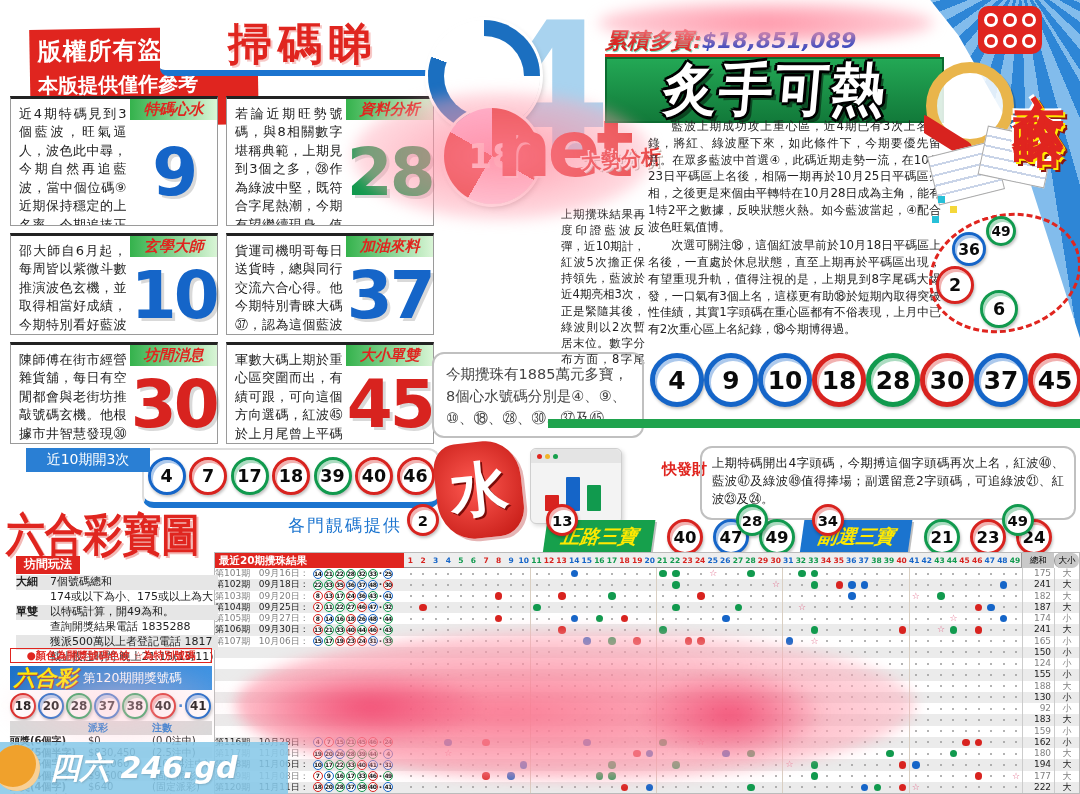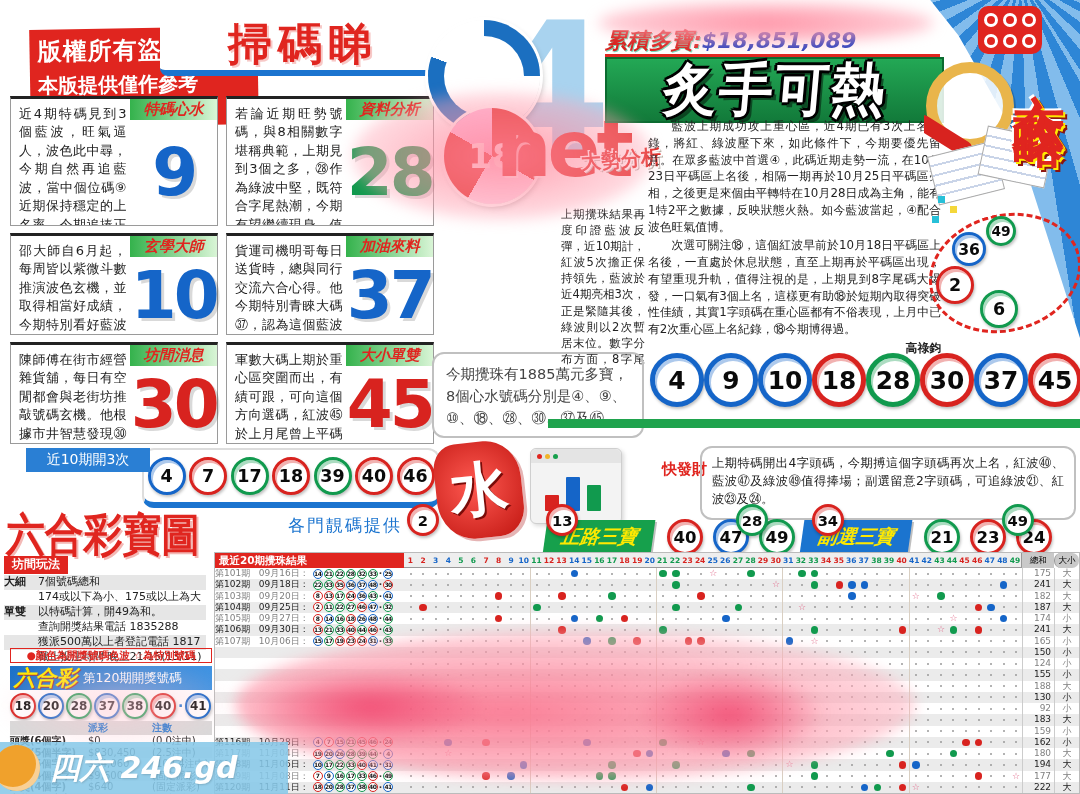--- a/index.html
+++ b/index.html
@@ -110,21 +110,21 @@
   .r-dots{width:620px;display:flex;align-self:stretch;align-items:center;}
   .dotcell{flex:1;display:flex;align-items:center;justify-content:center;height:100%;}
   .dotcell.sep{border-left:1px solid #d9cfc2;}
   .dotcell::before{content:'';width:2px;height:2px;border-radius:50%;background:#9a9a9a;}
   .dotcell.hit::before{width:7.5px;height:7.5px;background:var(--c);}
   .dotcell.star::before{content:'☆';width:auto;height:auto;background:none;color:#e06a8a;font-size:9px;line-height:1;}
   .r-total{width:32px;text-align:right;padding-right:3px;box-sizing:border-box;border-left:1px solid #ccc;align-self:stretch;display:flex;align-items:center;justify-content:flex-end;}
   .r-size{width:24px;text-align:center;border-left:1px solid #ccc;align-self:stretch;display:flex;align-items:center;justify-content:center;}
   
   .baotu-title{left:6px;top:504px;width:208px;font-size:40px;font-weight:900;color:#e0251f;white-space:nowrap;transform:scale(.97,1.12);transform-origin:left top;text-shadow:2px 2px 0 #f3b9b6;}
-  .rules{left:4px;top:556px;width:202px;font-size:11px;color:#222;}
+  .rules{left:16px;top:556px;width:202px;font-size:11px;color:#222;}
   .rules .rl{background:#e0251f;color:#fff;font-weight:800;font-size:12px;display:inline-block;padding:0 8px 1px;margin-bottom:1px;}
   .rules .row{display:flex;line-height:1.18;padding:1px 0;}
   .rules .row:nth-child(odd){background:#e6e6e6;}
   .rules .k{width:34px;font-weight:800;flex:none;}
   .rules .v{flex:1;}
   .legend{left:10px;top:648px;width:202px;height:15px;border:1.5px solid #e0251f;box-sizing:border-box;color:#e0251f;font-size:10.5px;font-weight:700;display:flex;align-items:center;justify-content:center;white-space:nowrap;}
   .draw-title{left:10px;top:666px;width:202px;height:24px;background:linear-gradient(90deg,#1e72c8,#3f93e2);display:flex;align-items:center;gap:6px;padding:0 4px;box-sizing:border-box;}
   .draw-title .a{color:#ffe900;font-weight:900;font-size:21px;font-style:italic;white-space:nowrap;text-shadow:1px 1px 0 #a33;}
   .draw-title .b{color:#fff;font-size:12.5px;white-space:nowrap;}
   .draw-balls{left:10px;top:692px;width:202px;height:27px;display:flex;align-items:center;gap:2px;}
@@ -239,21 +239,20 @@
     <span class="lab">累積多寶:</span><span class="amt">$18,851,089</span>
   </div>
   <div class="abs headline">
     <span class="t">炙手可熱</span>
   </div>
   <div class="abs analysis-label">大勢分析</div>
   <div class="abs article-narrow">上期攪珠結果再度印證藍波反彈，近10期計，紅波5次擔正保持領先，藍波於近4期亮相3次，正是緊隨其後，綠波則以2次暫居末位。數字分布方面，8字尾碼上期在平碼區爆出3個之多，屬於可跟進之選。頭獎再次無人中，今期多寶滾存至1885萬元，預計頭獎基金可望突破2500萬元大關。</div>
   <div class="abs article-main">
     <p>藍波上期成功攻上重心區，近4期已有3次上名紀錄，將紅、綠波壓下來，如此條件下，今期要優先留意。在眾多藍波中首選④，此碼近期走勢一流，在10月23日平碼區上名後，相隔一期再於10月25日平碼區亮相，之後更是來個由平轉特在10月28日成為主角，能有1特2平之數據，反映狀態火熱。如今藍波當起，④配合波色旺氣值博。</p>
     <p>次選可關注⑱，這個紅波早前於10月18日平碼區上名後，一直處於休息狀態，直至上期再於平碼區出現，有望重現升軌，值得注視的是，上期見到8字尾碼大爆發，一口氣有3個上名，這樣更有助⑱於短期內取得突破性佳績，其實1字頭碼在重心區都有不俗表現，上月中已有2次重心區上名紀錄，⑱今期博得過。</p>
-    <span class="author">高祿鈞</span>
   </div>
 
   <div class="abs picks-box">今期攪珠有1885萬元多寶，8個心水號碼分別是④、⑨、⑩、⑱、㉘、㉚、㊲及㊺。</div>
   <div class="abs picks-balls">
       <span class="ball blue" style="height: 54px; width: 54px; font-size: 24.84px; border-width: 5.4px;">4</span>
       <span class="ball blue" style="height: 54px; width: 54px; font-size: 24.84px; border-width: 5.4px;">9</span>
       <span class="ball blue" style="height: 54px; width: 54px; font-size: 24.84px; border-width: 5.4px;">10</span>
       <span class="ball red" style="height: 54px; width: 54px; font-size: 24.84px; border-width: 5.4px;">18</span>
       <span class="ball green" style="height: 54px; width: 54px; font-size: 24.84px; border-width: 5.4px;">28</span>
       <span class="ball red" style="height: 54px; width: 54px; font-size: 24.84px; border-width: 5.4px;">30</span>

